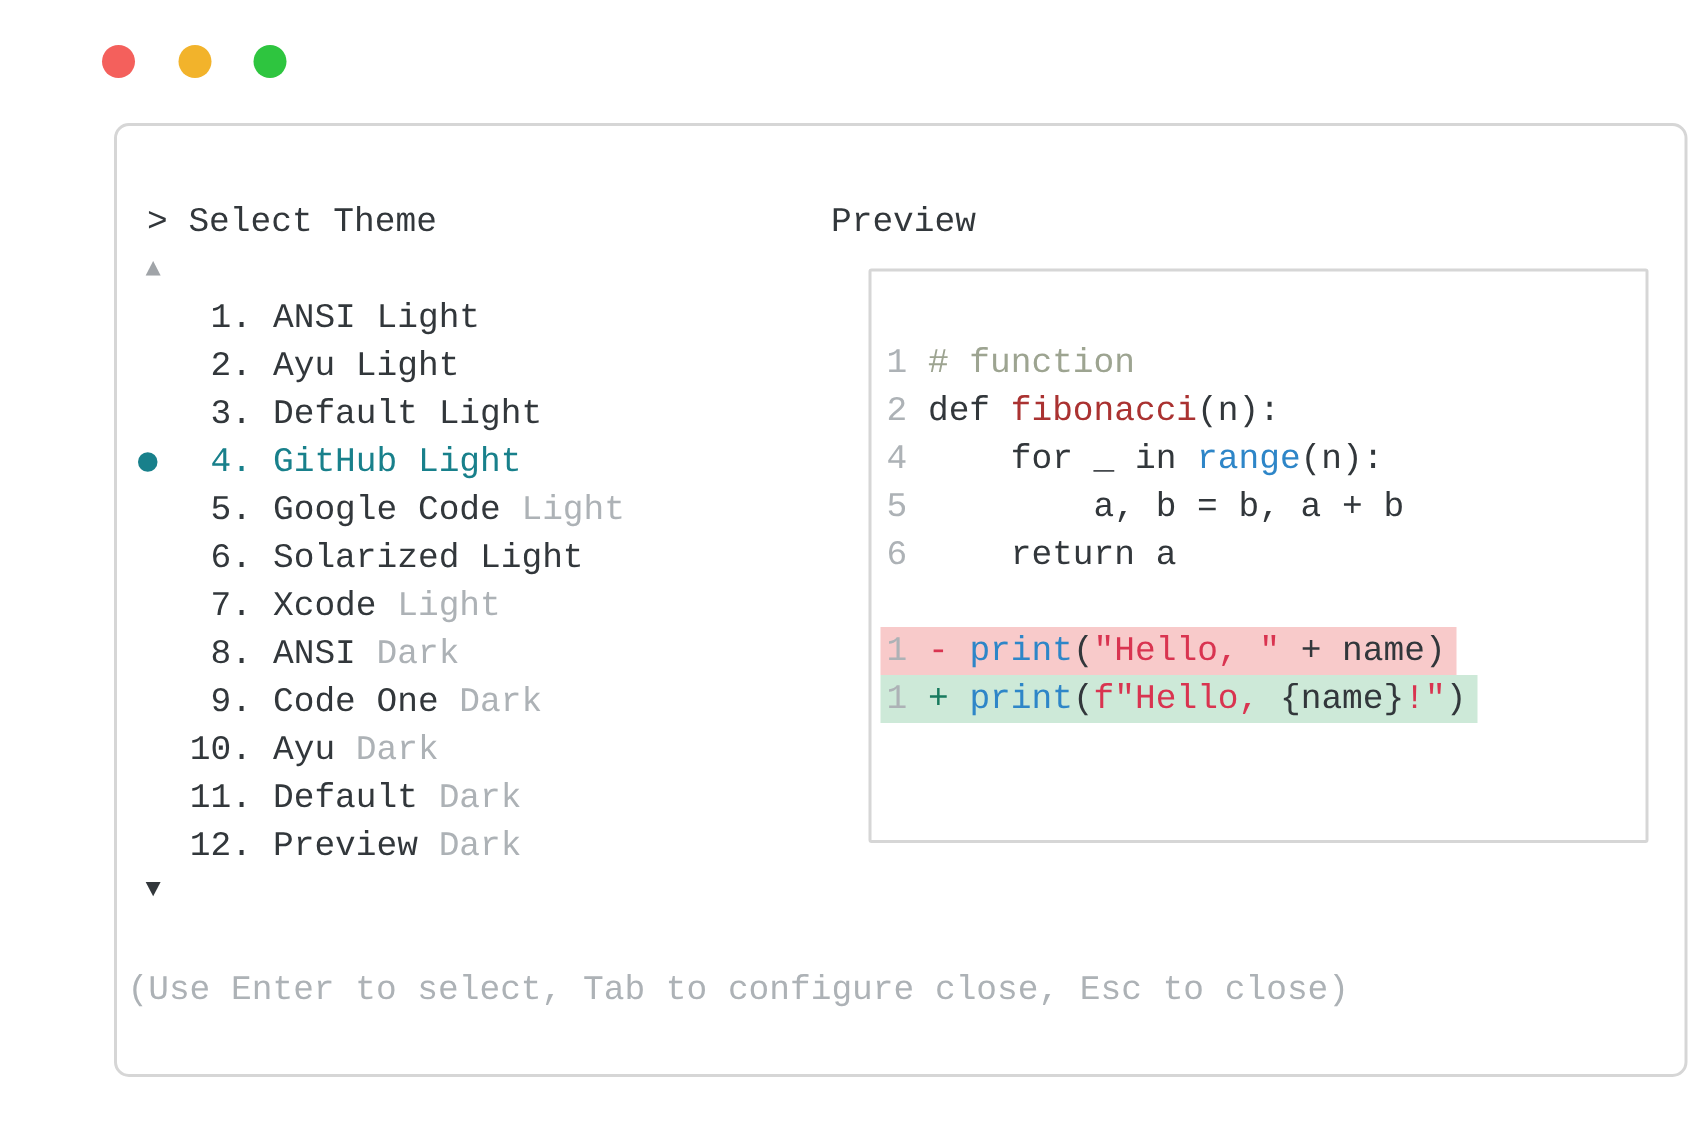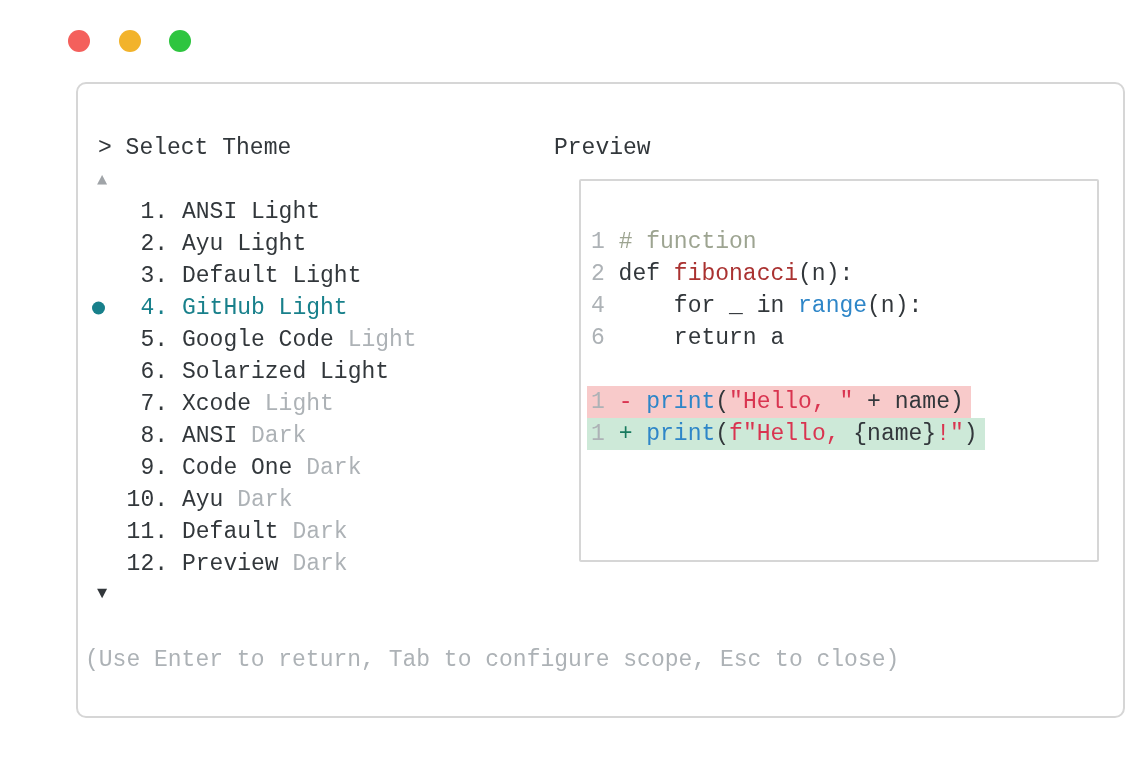--- a/index.html
+++ b/index.html
@@ -123,23 +123,24 @@
         <div class="theme-row"><span class="row-bullet"></span><span class="row-num">12.</span><span class="row-name">Preview</span><span class="row-muted"> Dark</span></div>
       </div>
 
     <div class="scroll-down mono">▼</div>
 
     <div class="preview-box">
       <div id="code" class="code mono">
           <div class="code-line"><span class="tk-ln">1</span><span class="tk-plain"> </span><span class="tk-comment"># function</span></div>
           <div class="code-line"><span class="tk-ln">2</span><span class="tk-plain"> def </span><span class="tk-func">fibonacci</span><span class="tk-plain">(n):</span></div>
           <div class="code-line"><span class="tk-ln">4</span><span class="tk-plain">     for _ in </span><span class="tk-blue">range</span><span class="tk-plain">(n):</span></div>
+          <div class="code-line"><span class="tk-ln">5</span><span class="tk-plain">         a, b = b, a + b</span></div>
           <div class="code-line"><span class="tk-ln">6</span><span class="tk-plain">     return a</span></div>
           <div class="code-line"></div>
           <div class="code-line bg-removed"><span class="tk-ln">1</span><span class="tk-plain"> </span><span class="tk-minus">-</span><span class="tk-plain"> </span><span class="tk-blue">print</span><span class="tk-plain">(</span><span class="tk-str">"Hello, "</span><span class="tk-plain"> + name)</span></div>
           <div class="code-line bg-added"><span class="tk-ln">1</span><span class="tk-plain"> </span><span class="tk-plus">+</span><span class="tk-plain"> </span><span class="tk-blue">print</span><span class="tk-plain">(</span><span class="tk-str">f"Hello, </span><span class="tk-plain">{name}</span><span class="tk-str">!"</span><span class="tk-plain">)</span></div>
         </div>
     </div>
 
-    <div class="footer mono">(Use Enter to return, Tab to configure scope, Esc to close)</div>
+    <div class="footer mono">(Use Enter to select, Tab to configure close, Esc to close)</div>
 
   </div>
 </div>
 
 </body></html>

